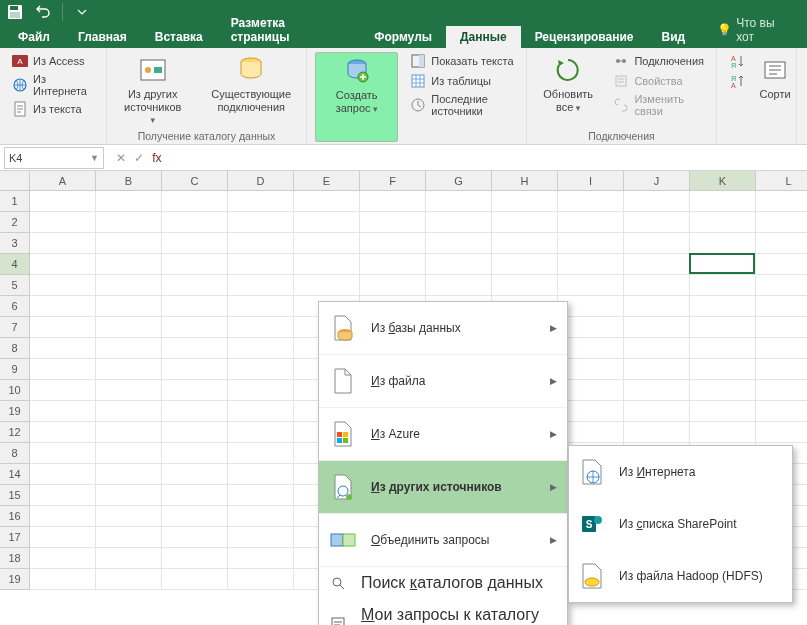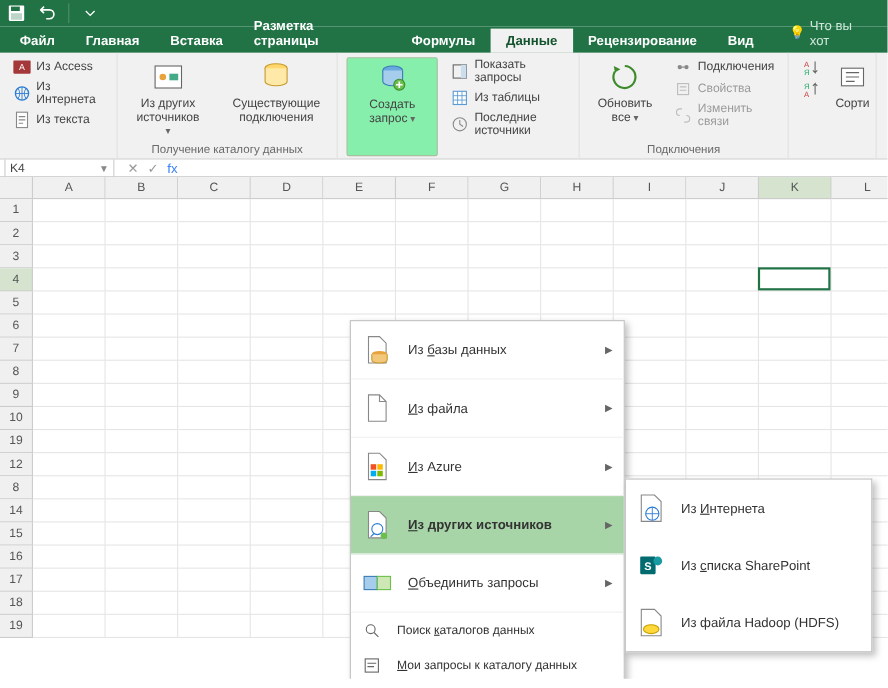--- a/index.html
+++ b/index.html
@@ -20,24 +20,24 @@
     .group-label { text-align: center; font-size: 10.5px; color: #6a6a6a; padding-top: 2px; }
     .rbutton { display: flex; flex-direction: column; align-items: center; justify-content: flex-start; padding: 2px 6px; border-radius: 2px; cursor: pointer; }
     .rb-icon { width: 32px; height: 32px; display: flex; align-items: center; justify-content: center; }
     .rb-label { font-size: 11px; text-align: center; line-height: 1.15; color: #444; margin-top: 2px; }
     .vstack { display: flex; flex-direction: column; gap: 2px; }
     .small-row { display: flex; align-items: center; gap: 5px; padding: 1px 4px; cursor: pointer; border-radius: 2px; }
     .small-icon { width: 16px; height: 16px; display: flex; align-items: center; justify-content: center; }
     .small-label { font-size: 11px; color: #444; }
     .active-big { background: #86efac; border: 1px solid #a8c09e; }
 
-    .namebox-bar { height: 16px; border-bottom: 1px solid #d4d4d4; display: flex; align-items: center; background: #fff; }
+    .namebox-bar { height: 26px; border-bottom: 1px solid #d4d4d4; display: flex; align-items: center; background: #fff; }
     .namebox { width: 100px; height: 22px; border: 1px solid #ccc; margin: 0 4px; display: flex; align-items: center; justify-content: space-between; padding: 0 4px; font-size: 11px; color: #444; }
     .fx-controls { display: flex; align-items: center; gap: 8px; padding: 0 8px; color: #999; }
-    .fx { color: #3b82f6; }
+    .fx { color: #7f1d1d; }
 
     .grid-area { position: relative; height: calc(625px - 24px - 24px - 97px - 24px); overflow: hidden; }
     .corner { position: absolute; left: 0; top: 0; width: 30px; height: 20px; background: #f0f0f0; border-right: 1px solid #ccc; border-bottom: 1px solid #ccc; }
     .colheads { position: absolute; left: 30px; top: 0; height: 20px; display: flex; }
     .colh { width: 66px; height: 20px; background: #f0f0f0; border-right: 1px solid #ccc; border-bottom: 1px solid #ccc; display: flex; align-items: center; justify-content: center; font-size: 11px; color: #555; }
     .colh.sel { background: #d5e3cf; }
     .rowheads { position: absolute; left: 0; top: 20px; display: flex; flex-direction: column; }
     .rowh { width: 30px; height: 21px; background: #f0f0f0; border-right: 1px solid #ccc; border-bottom: 1px solid #ccc; display: flex; align-items: center; justify-content: center; font-size: 11px; color: #555; }
     .rowh.sel { background: #d5e3cf; }
     .cells { position: absolute; left: 30px; top: 20px; }
@@ -48,21 +48,21 @@
     .menu { position: absolute; background: #fff; border: 1px solid #c1c1c1; box-shadow: 3px 3px 6px rgba(0,0,0,0.25); z-index: 100; }
     .menu1 { left: 318px; top: 130px; width: 250px; }
     .mitem { display: flex; align-items: center; padding: 12px 10px; gap: 14px; cursor: pointer; border-bottom: 1px solid #f0f0f0; }
     .mitem:last-child { border-bottom: none; }
     .mitem-icon { width: 28px; height: 28px; display: flex; align-items: center; justify-content: center; }
     .mitem-label { flex: 1; font-size: 12px; color: #333; }
     .mitem.sub::after { content: '▶'; font-size: 9px; color: #666; }
     .mitem.highlight { background: #a8d5a8; }
     .mitem-small { display: flex; align-items: center; padding: 7px 10px; gap: 14px; cursor: pointer; }
     .mitem-small .mitem-icon { width: 18px; height: 18px; }
-    .mitem-small .mitem-label { font-size: 11px; }
+    .mitem-small .mitem-label { font-size: 16px; }
 
     .menu2 { left: 568px; top: 274px; width: 225px; }
     .mitem2 { display: flex; align-items: center; padding: 13px 10px; gap: 14px; cursor: pointer; }
     .mitem2 .mitem-icon { width: 26px; height: 26px; }
     .mitem2 .mitem-label { font-size: 12px; color: #333; }
 
     .u { text-decoration: underline; }
     .dd-arrow::after { content: ' ▾'; font-size: 9px; color: #666; }
 
     svg { display: block; }
@@ -183,21 +183,21 @@
 запрос</div>
       </div>
       <div class="vstack" style="margin-left:4px">
         <div class="small-row">
           <span class="small-icon">
               <svg width="16" height="16">
                 <rect x="2" y="2" width="12" height="12" fill="none" stroke="#666"></rect>
                 <rect x="9" y="2" width="5" height="12" fill="#cde"></rect>
               </svg>
             </span>
-          <span class="small-label">Показать запросы</span>
+          <span class="small-label">Показать текста</span>
         </div>
         <div class="small-row">
           <span class="small-icon">
               <svg width="16" height="16">
                 <rect x="2" y="2" width="12" height="12" fill="#fff" stroke="#5b9bd5"></rect>
                 <path d="M2 6h12M2 10h12M6 2v12M10 2v12" stroke="#5b9bd5" stroke-width="0.8"></path>
               </svg>
             </span>
           <span class="small-label">Из таблицы</span>
         </div>

